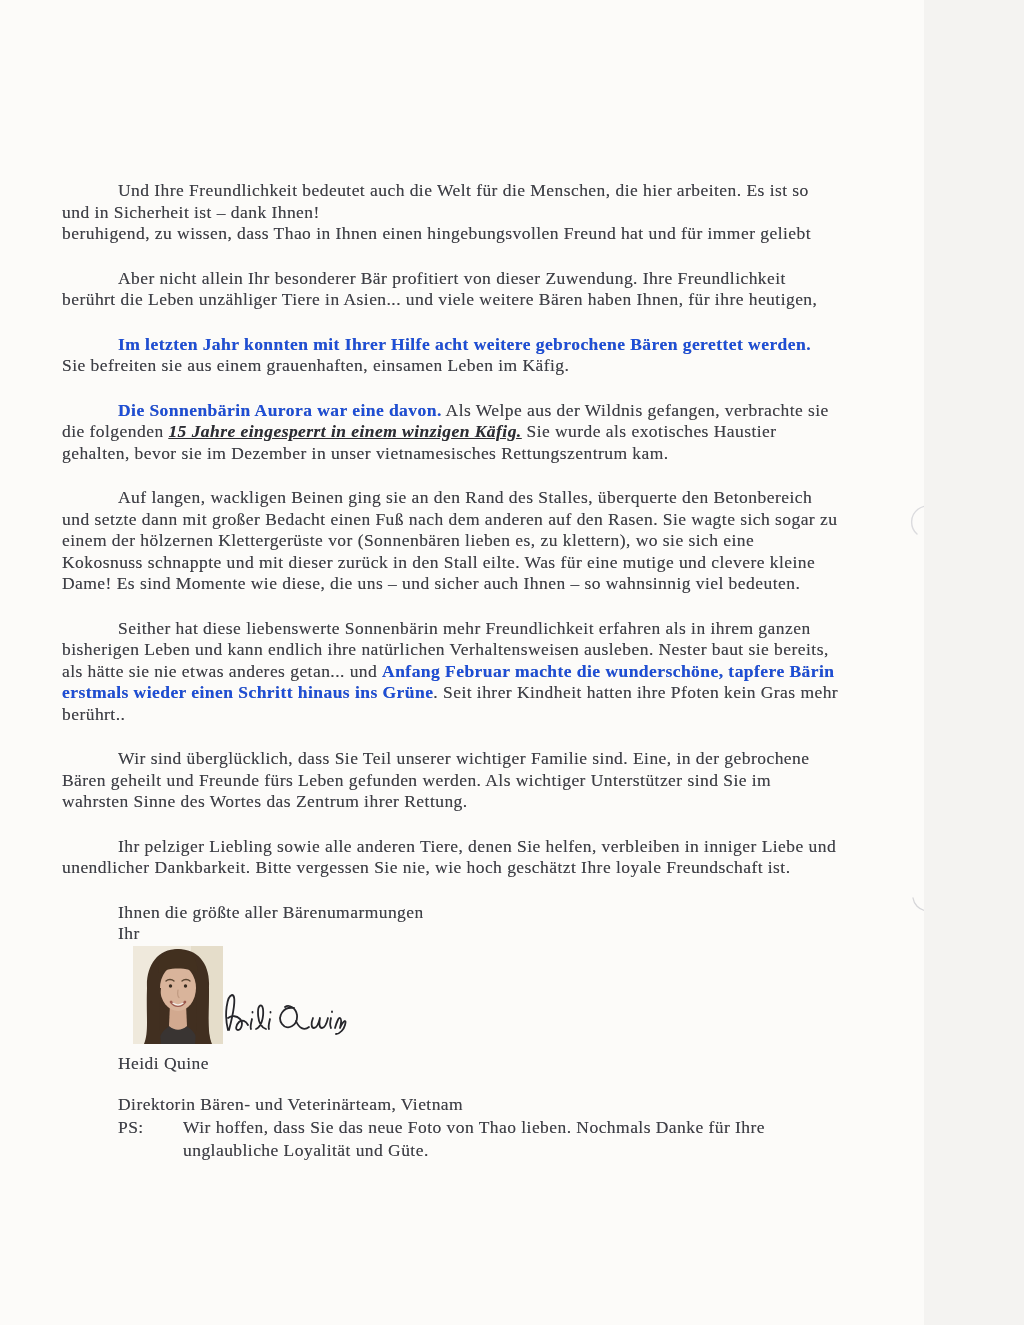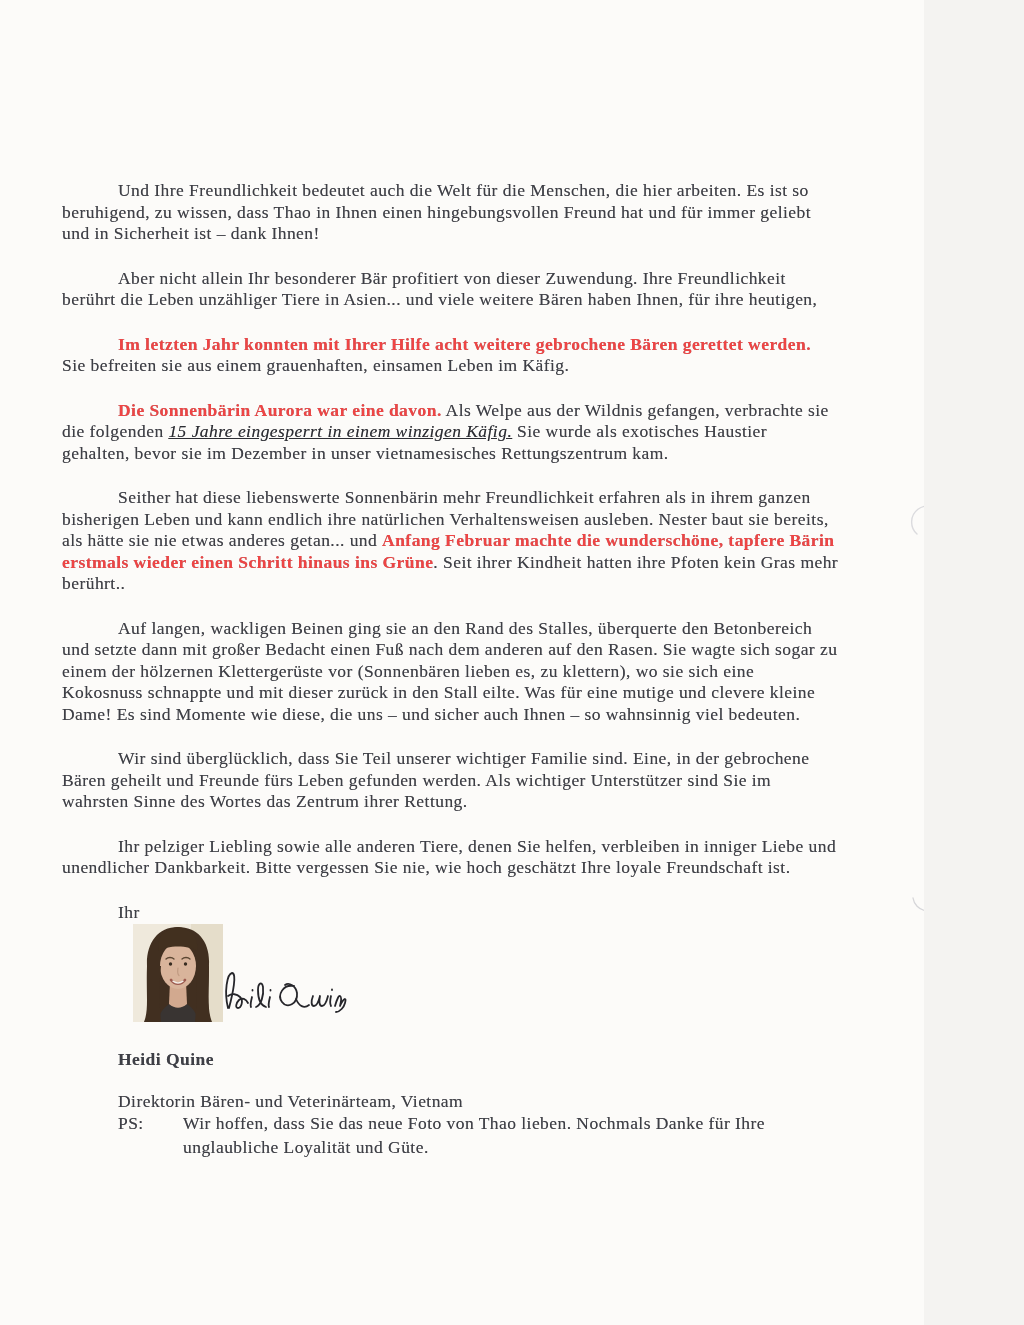--- a/index.html
+++ b/index.html
@@ -20,93 +20,94 @@
     top:180px;left:62px;
     width:910px;
     font-size:17.5px;
     line-height:21.5px;
     letter-spacing:0.45px;
     text-shadow:0 0 0.6px rgba(62,63,70,0.55);
   }
   .para{margin:0 0 23px 0;}
   .line{white-space:pre;}
   .line.first{padding-left:56px;}
-  .seg-b{font-weight:bold;color:#ef4444;}
+  .seg-b{font-weight:bold;color:#1d4ed8;}
   .seg-i{}
-  .seg-biu{font-weight:normal;font-style:italic;text-decoration:underline;color:#2c2d33;}
+  .seg-biu{font-weight:bold;font-style:italic;text-decoration:underline;color:#2c2d33;}
   .closing .line{padding-left:56px;}
   .closing{margin-bottom:0;}
   .sig-row{position:relative;height:100px;margin-top:1px;}
   .photo{
     position:absolute;left:71px;top:0;
     width:90px;height:98px;
   }
   .photo svg{display:block;width:100%;height:100%;}
   .signature{
     position:absolute;left:156px;top:42px;
     width:132px;height:48px;
   }
-  .sender-name{padding-left:56px;margin-top:25px;font-weight:bold;}
+  .sender-name{padding-left:56px;margin-top:7px;}
   .sender-title{padding-left:56px;margin-top:20px;}
   .ps{display:flex;padding-left:56px;line-height:23.5px;}
   .ps-label{width:65px;flex:0 0 65px;}
   .artifact{position:absolute;pointer-events:none;}
 </style>
 </head>
 <body>
 
 <div class="page">
 
   <div class="content">
 
     <div id="paragraphs">
         <div class="para">
           <div class="line first"><span>Und Ihre Freundlichkeit bedeutet auch die Welt für die Menschen, die hier arbeiten. Es ist so</span></div>
+          <div class="line"><span>und in Sicherheit ist – dank Ihnen!</span></div>
           <div class="line"><span>beruhigend, zu wissen, dass Thao in Ihnen einen hingebungsvollen Freund hat und für immer geliebt</span></div>
-          <div class="line"><span>und in Sicherheit ist – dank Ihnen!</span></div>
         </div>
         <div class="para">
           <div class="line first"><span>Aber nicht allein Ihr besonderer Bär profitiert von dieser Zuwendung. Ihre Freundlichkeit</span></div>
           <div class="line"><span>berührt die Leben unzähliger Tiere in Asien... und viele weitere Bären haben Ihnen, für ihre heutigen,</span></div>
         </div>
         <div class="para">
           <div class="line first"><span class="seg-b">Im letzten Jahr konnten mit Ihrer Hilfe acht weitere gebrochene Bären gerettet werden.</span></div>
           <div class="line"><span>Sie befreiten sie aus einem grauenhaften, einsamen Leben im Käfig.</span></div>
         </div>
         <div class="para">
           <div class="line first"><span class="seg-b">Die Sonnenbärin Aurora war eine davon.</span><span> Als Welpe aus der Wildnis gefangen, verbrachte sie</span></div>
           <div class="line"><span>die folgenden </span><span class="seg-biu">15 Jahre eingesperrt in einem winzigen Käfig.</span><span> Sie wurde als exotisches Haustier</span></div>
           <div class="line"><span>gehalten, bevor sie im Dezember in unser vietnamesisches Rettungszentrum kam.</span></div>
         </div>
         <div class="para">
+          <div class="line first"><span>Auf langen, wackligen Beinen ging sie an den Rand des Stalles, überquerte den Betonbereich</span></div>
+          <div class="line"><span>und setzte dann mit großer Bedacht einen Fuß nach dem anderen auf den Rasen. Sie wagte sich sogar zu</span></div>
+          <div class="line"><span>einem der hölzernen Klettergerüste vor (Sonnenbären lieben es, zu klettern), wo sie sich eine</span></div>
+          <div class="line"><span>Kokosnuss schnappte und mit dieser zurück in den Stall eilte. Was für eine mutige und clevere kleine</span></div>
+          <div class="line"><span>Dame! Es sind Momente wie diese, die uns – und sicher auch Ihnen – so wahnsinnig viel bedeuten.</span></div>
+        </div>
+        <div class="para">
           <div class="line first"><span>Seither hat diese liebenswerte Sonnenbärin mehr Freundlichkeit erfahren als in ihrem ganzen</span></div>
           <div class="line"><span>bisherigen Leben und kann endlich ihre natürlichen Verhaltensweisen ausleben. Nester baut sie bereits,</span></div>
           <div class="line"><span>als hätte sie nie etwas anderes getan... und </span><span class="seg-b">Anfang Februar machte die wunderschöne, tapfere Bärin</span></div>
           <div class="line"><span class="seg-b">erstmals wieder einen Schritt hinaus ins Grüne</span><span>. Seit ihrer Kindheit hatten ihre Pfoten kein Gras mehr</span></div>
           <div class="line"><span>berührt..</span></div>
-        </div>
-        <div class="para">
-          <div class="line first"><span>Auf langen, wackligen Beinen ging sie an den Rand des Stalles, überquerte den Betonbereich</span></div>
-          <div class="line"><span>und setzte dann mit großer Bedacht einen Fuß nach dem anderen auf den Rasen. Sie wagte sich sogar zu</span></div>
-          <div class="line"><span>einem der hölzernen Klettergerüste vor (Sonnenbären lieben es, zu klettern), wo sie sich eine</span></div>
-          <div class="line"><span>Kokosnuss schnappte und mit dieser zurück in den Stall eilte. Was für eine mutige und clevere kleine</span></div>
-          <div class="line"><span>Dame! Es sind Momente wie diese, die uns – und sicher auch Ihnen – so wahnsinnig viel bedeuten.</span></div>
         </div>
         <div class="para">
           <div class="line first"><span>Wir sind überglücklich, dass Sie Teil unserer wichtiger Familie sind. Eine, in der gebrochene</span></div>
           <div class="line"><span>Bären geheilt und Freunde fürs Leben gefunden werden. Als wichtiger Unterstützer sind Sie im</span></div>
           <div class="line"><span>wahrsten Sinne des Wortes das Zentrum ihrer Rettung.</span></div>
         </div>
         <div class="para">
           <div class="line first"><span>Ihr pelziger Liebling sowie alle anderen Tiere, denen Sie helfen, verbleiben in inniger Liebe und</span></div>
           <div class="line"><span>unendlicher Dankbarkeit. </span><span class="seg-i">Bitte vergessen Sie nie, wie hoch geschätzt Ihre loyale Freundschaft ist.</span></div>
         </div>
       </div>
 
     <div class="para closing">
+      <div class="line">Ihnen die größte aller Bärenumarmungen</div>
       <div class="line">Ihr</div>
     </div>
 
     <div class="sig-row">
       <div class="photo">
         <svg viewBox="0 0 90 98" preserveAspectRatio="none">
           <rect width="90" height="98" fill="#efe9dc"></rect>
           <rect x="58" width="32" height="98" fill="#e5ddca"></rect>
           <path d="M45,3 C24,3 13,20 14,42 C14,66 17,84 12,98 L78,98 C73,80 76,60 76,40 C77,18 65,3 45,3 Z" fill="#412f20"></path>
           <path d="M24,98 C28,84 36,78 45,78 C54,78 62,84 66,98 Z" fill="#393432"></path>

